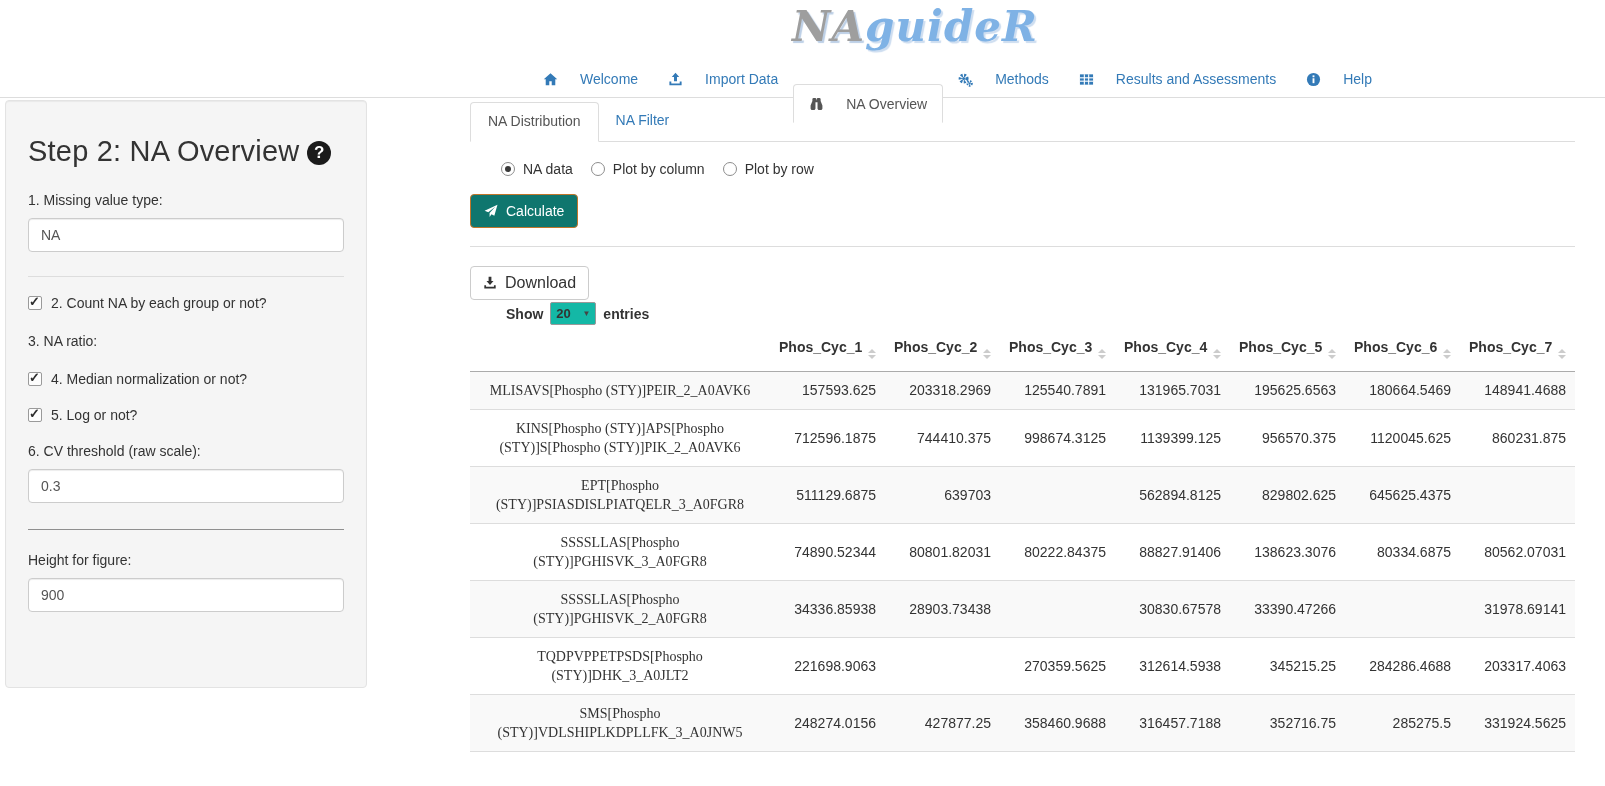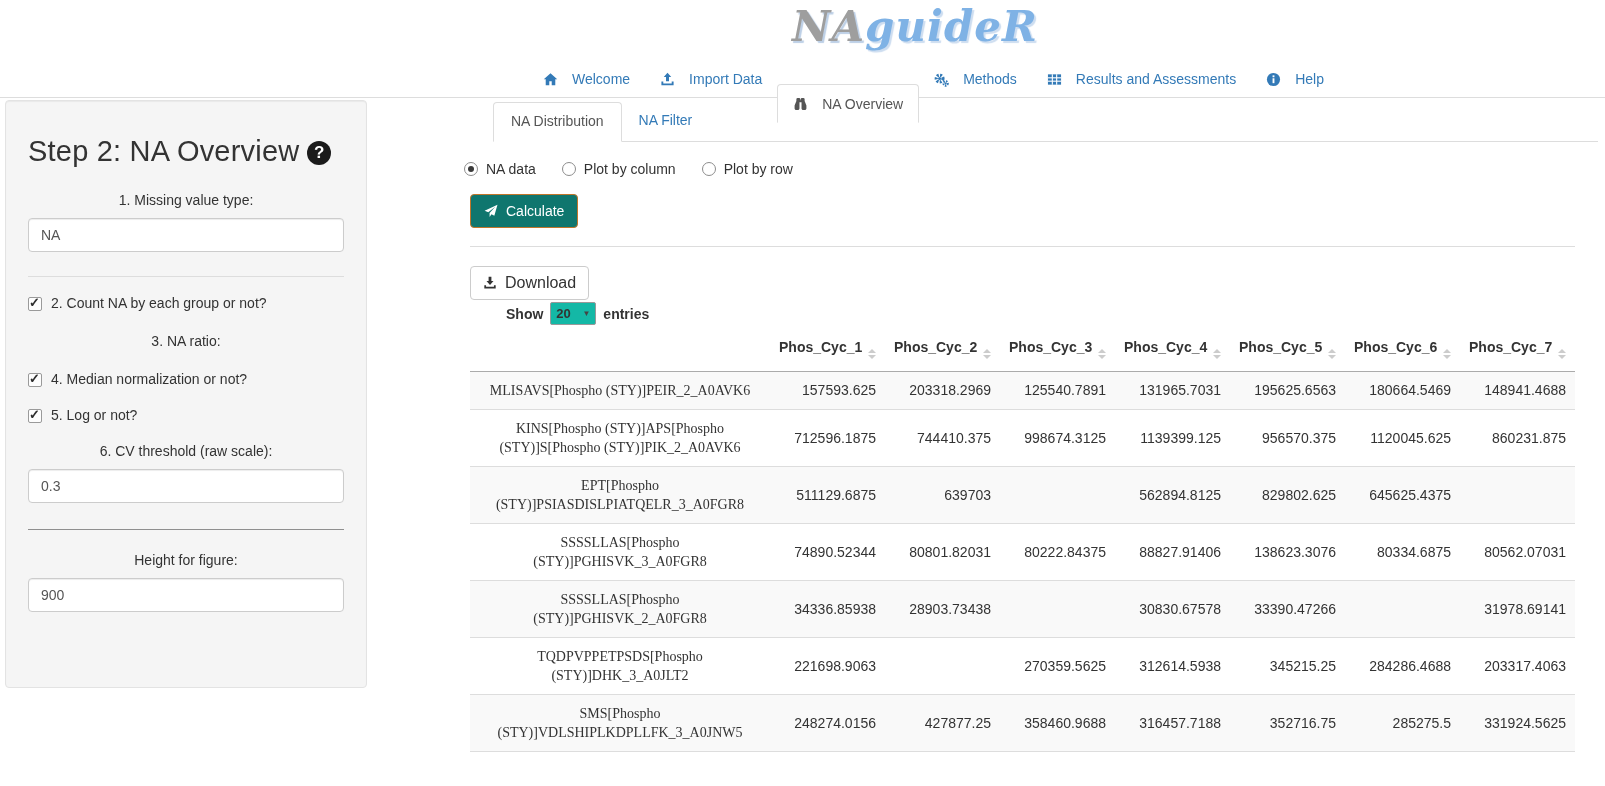--- a/index.html
+++ b/index.html
@@ -16,69 +16,69 @@
     position:absolute; top:2px; left:915px; transform:translateX(-50%);
     font-family:"DejaVu Serif", serif; font-style:italic; font-weight:bold;
     font-size:42px; letter-spacing:1px; white-space:nowrap;
   }
   .logo .logo-gray { color:#9e9e9e; text-shadow:2px 2px 1px #bccfe6; }
   .logo .logo-blue { color:#7fb2e5; text-shadow:2px 2px 1px #cdddf0; }
 
   .nav-underline { position:absolute; top:97px; left:0; width:1605px; border-top:1px solid #ddd; z-index:1; }
   .topnav { position:absolute; top:60px; left:528px; height:38px; display:flex; z-index:2; }
   .nav-item {
-    display:flex; align-items:center; gap:14px; padding:0 15px;
+    display:flex; align-items:center; gap:22px; padding:0 15px;
     color:#337ab7; cursor:pointer; height:38px;
   }
   .nav-item svg { width:15px; height:15px; fill:currentColor; }
   .nav-item.active {
     background:#fff; border:1px solid #ddd; border-bottom:1px solid #fff;
     border-radius:4px 4px 0 0; color:#555; height:39px;margin-top:24px;
   }
 
   
   .well {
     position:absolute; top:100px; left:5px; width:362px; height:588px;
     background:#f5f5f5; border:1px solid #e3e3e3; border-radius:4px;
     padding:18px 22px; box-shadow:inset 0 1px 1px rgba(0,0,0,.05);
   }
   .well h2 { font-size:29px; font-weight:400; color:#333; margin:16px 0 24px; letter-spacing:.2px; }
   .help-badge {
     display:inline-block; width:24px; height:24px; background:#1b1b1b; color:#fff;
     border-radius:50%; font-size:17px; font-weight:bold; text-align:center;
     line-height:24px; vertical-align:middle; margin-left:8px; font-style:normal;
   }
-  .ctl-label { margin:22px 0 10px; color:#333;text-align:center; }
+  .ctl-label { margin:22px 0 10px; color:#333; }
   .text-input {
     width:100%; height:34px; border:1px solid #ccc; border-radius:4px;
     padding:6px 12px; font-size:14px; color:#555; background:#fff;
     font-family:"Liberation Sans", sans-serif;
     box-shadow:inset 0 1px 1px rgba(0,0,0,.075); margin-bottom:4px;
   }
   hr.light { border:none; border-top:1px solid #ddd; margin:20px 0 18px; }
   hr.dark  { border:none; border-top:1px solid #8f8f8f; margin:22px 0 20px; }
-  .check-row { display:flex; align-items:flex-end; gap:9px; margin:6px 0 20px; }
+  .check-row { display:flex; align-items:center; gap:9px; margin:6px 0 20px; }
   .checkbox {
     width:14px; height:14px; border:1px solid #9a9a9a; border-radius:2px;
     background:#fdfdfd; position:relative; flex:0 0 auto;
   }
   .checkbox.checked::after {
     content:"✓"; position:absolute; top:-3px; left:0; font-size:13px;
     color:#2e2e2e; font-weight:bold;
   }
 
   
-  .subtabs { position:absolute; top:102px; left:493px; width:1105px; display:flex; border-bottom:1px solid #ddd; height:40px; z-index:2; }
+  .subtabs { position:absolute; top:102px; left:470px; width:1105px; display:flex; border-bottom:1px solid #ddd; height:40px; z-index:2; }
   .subtab { padding:10px 17px; color:#337ab7; cursor:pointer; }
   .subtab.active {
     background:#fff; border:1px solid #ddd; border-bottom:1px solid #fff;
     border-radius:4px 4px 0 0; color:#555; margin-bottom:-1px;
   }
 
-  .radio-row { position:absolute; top:161px; left:464px; display:flex; gap:26px; align-items:center; }
+  .radio-row { position:absolute; top:161px; left:501px; display:flex; gap:18px; align-items:center; }
   .radio-opt { display:flex; gap:8px; align-items:center; cursor:pointer; }
   .radio { width:14px; height:14px; border:1px solid #8d8d8d; border-radius:50%; background:#fff; position:relative; flex:0 0 auto; }
   .radio.selected::after { content:""; position:absolute; inset:3px; background:#3a3a3a; border-radius:50%; }
 
   .calc-btn {
     position:absolute; top:194px; left:470px; height:34px;
     background:#0f766e; border:1px solid #c1752a; border-radius:4px; color:#fff;
     display:flex; align-items:center; gap:8px; padding:0 13px; font-size:14px; cursor:pointer;
     font-family:"Liberation Sans", sans-serif;
   }

